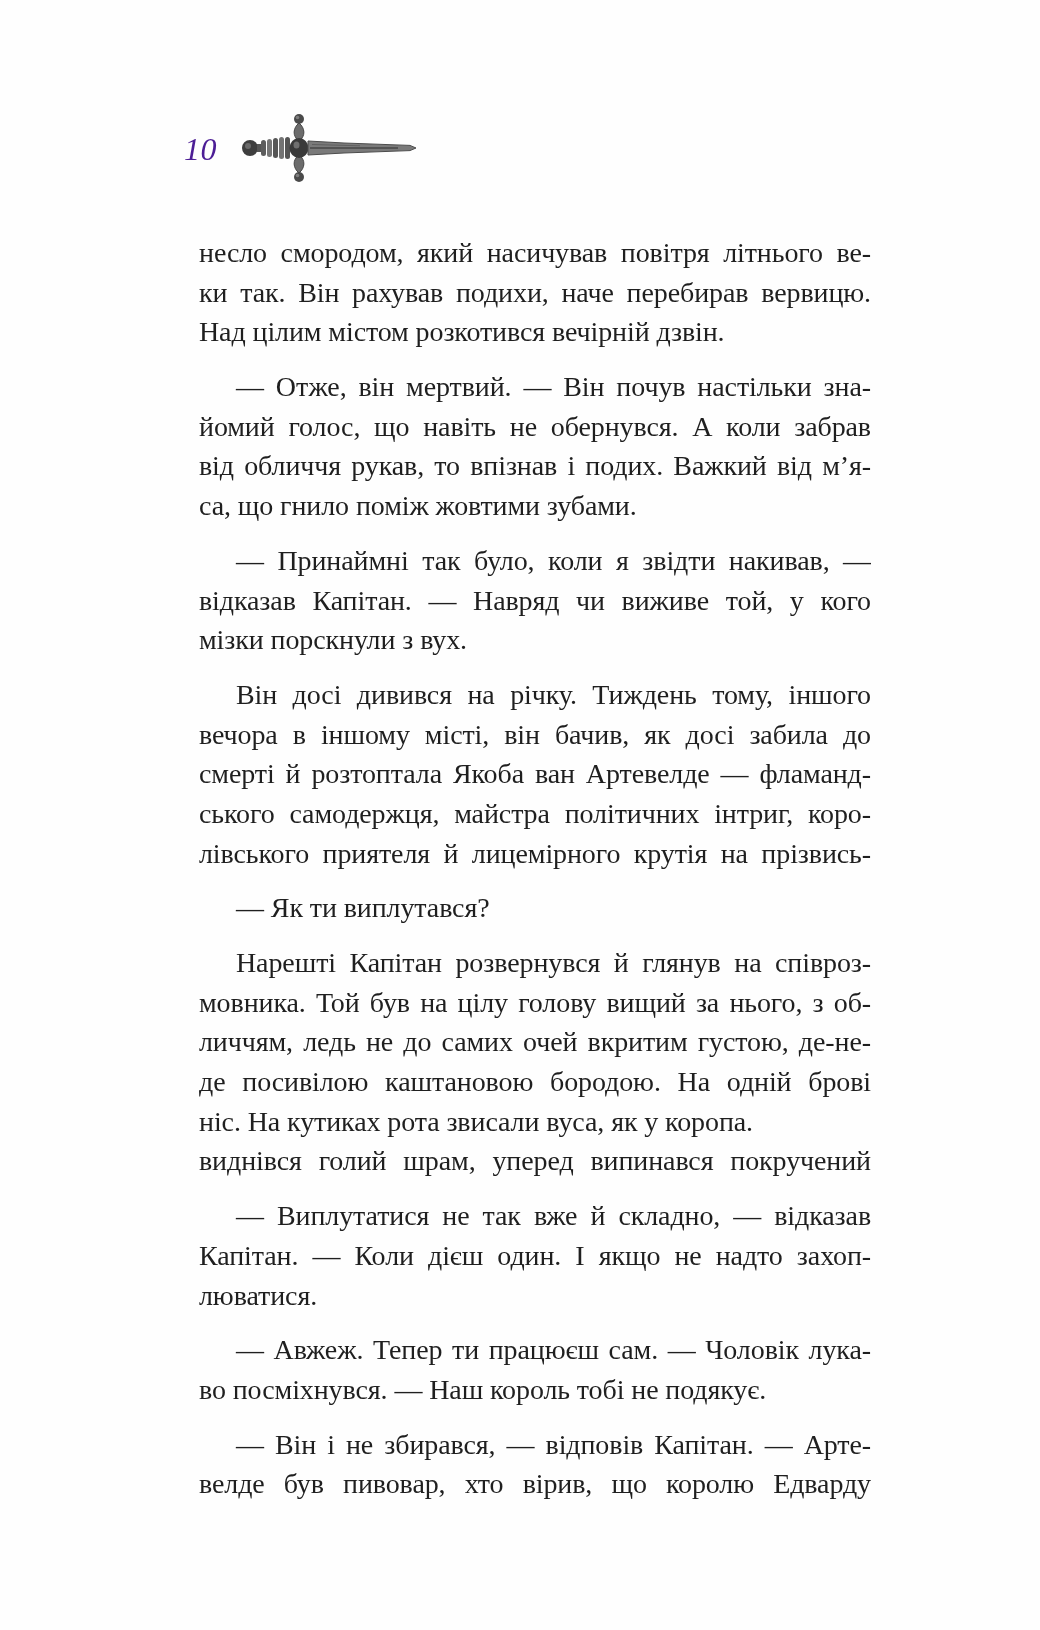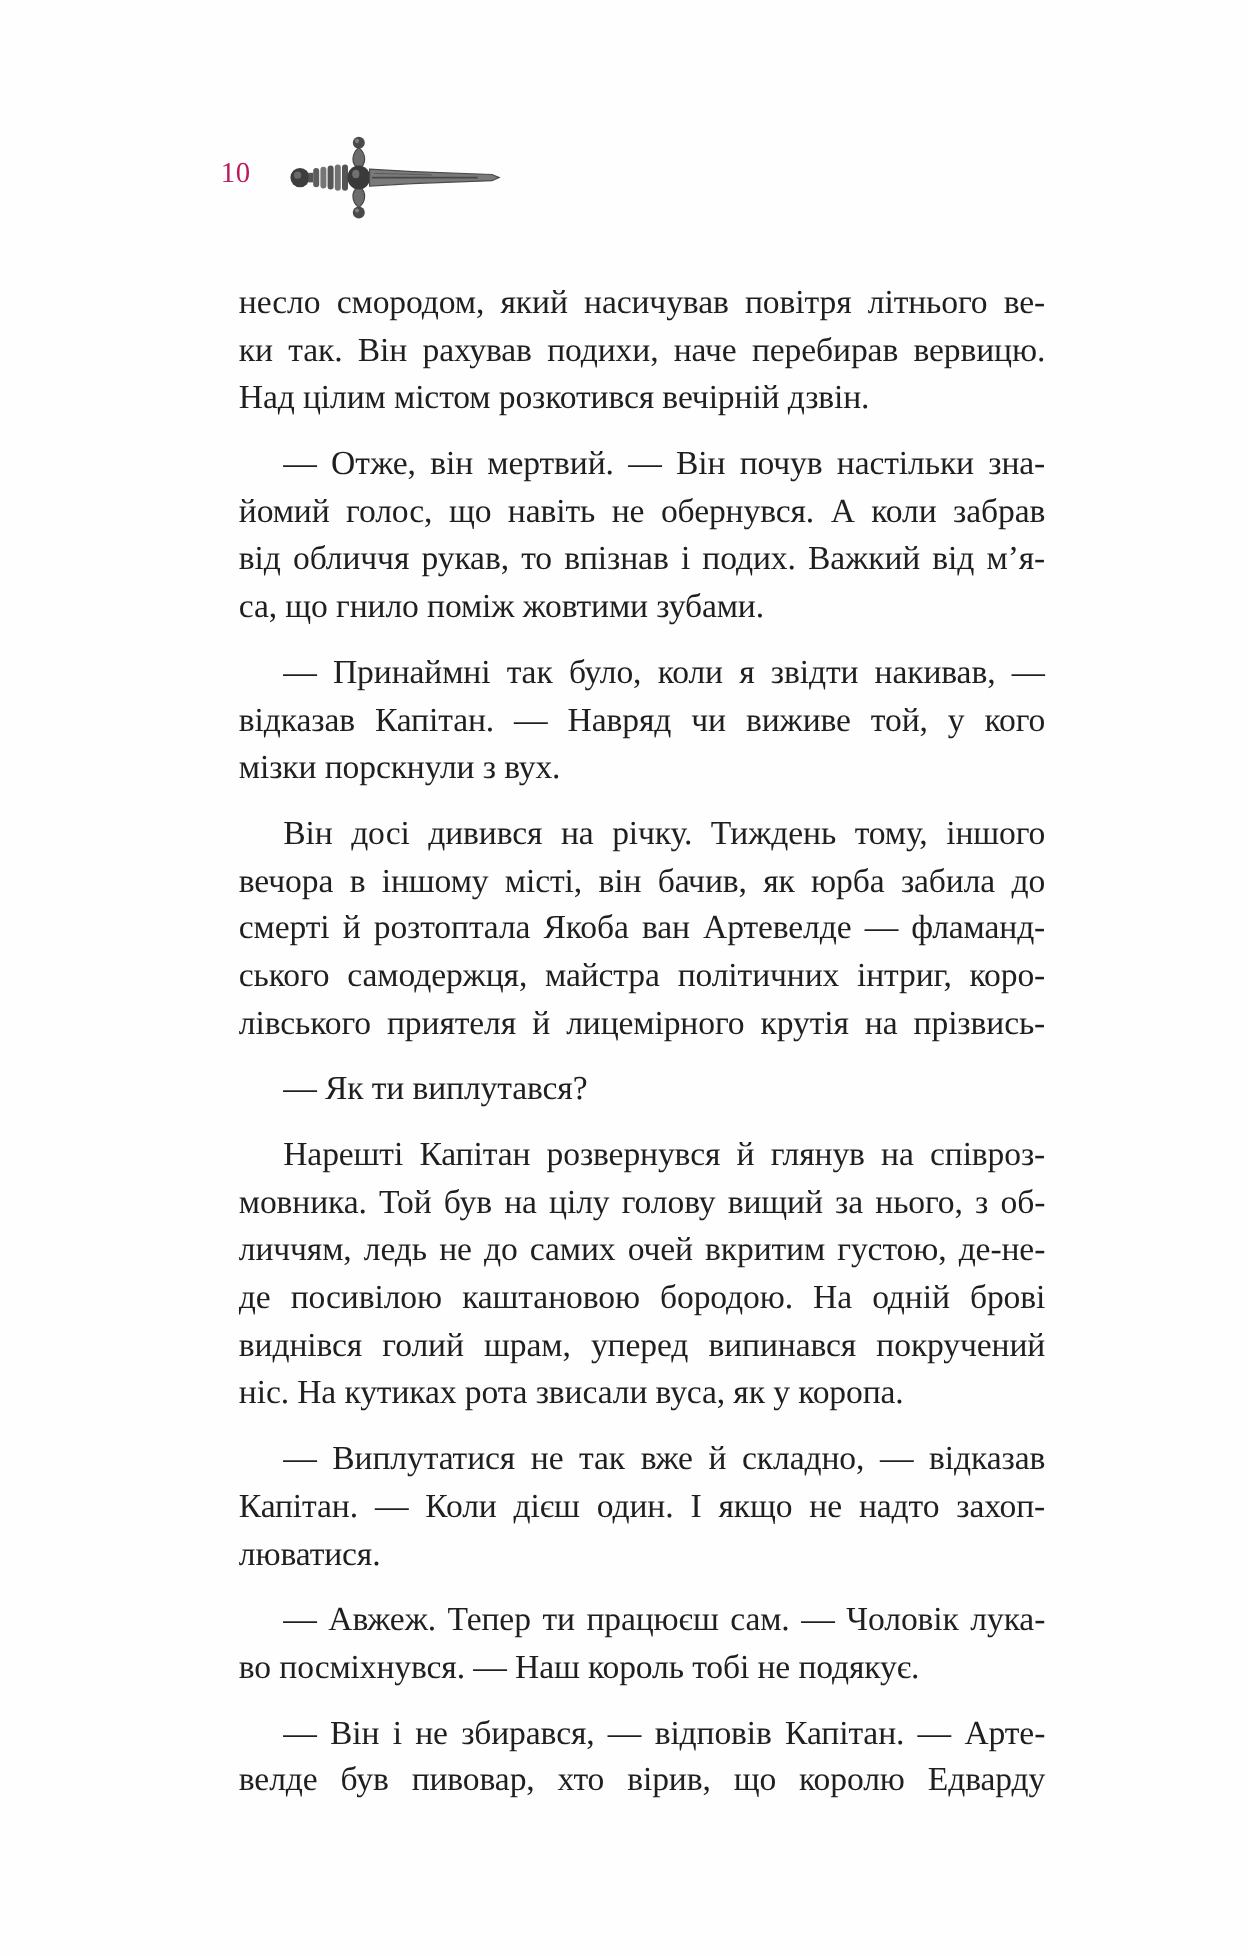--- a/index.html
+++ b/index.html
@@ -14,24 +14,25 @@
     margin: 0 auto;
     background: #fefefe;
     overflow: hidden;
     font-family: "Liberation Serif", "DejaVu Serif", serif;
     color: #1f1f1f;
   }
   .folio {
     position: absolute;
     left: 184px;
     top: 133px;
-    font-size: 24px;
+    font-size: 32px;
     line-height: 1;
     letter-spacing: 0.5px;
-    color: #be185d;
+    color: #4c1d95;
+    font-style: italic;
   }
   .ornament {
     position: absolute;
     left: 240px;
     top: 110px;
     width: 180px;
     height: 76px;
   }
   .text-block {
     position: absolute;
@@ -102,35 +103,35 @@
         <div class="line">від обличчя рукав, то впізнав і подих. Важкий від м’я-</div>
         <div class="line para-end">са, що гнило поміж жовтими зубами.</div>
       </div>
       <div class="paragraph">
         <div class="line indent">— Принаймні так було, коли я звідти накивав, —</div>
         <div class="line">відказав Капітан. — Навряд чи виживе той, у кого</div>
         <div class="line para-end">мізки порскнули з вух.</div>
       </div>
       <div class="paragraph">
         <div class="line indent">Він досі дивився на річку. Тиждень тому, іншого</div>
-        <div class="line">вечора в іншому місті, він бачив, як юрба забила до</div>
+        <div class="line">вечора в іншому місті, він бачив, як досі забила до</div>
         <div class="line">смерті й розтоптала Якоба ван Артевелде — фламанд-</div>
         <div class="line">ського самодержця, майстра політичних інтриг, коро-</div>
         <div class="line">лівського приятеля й лицемірного крутія на прізвись-</div>
       </div>
       <div class="paragraph">
         <div class="line para-end indent">— Як ти виплутався?</div>
       </div>
       <div class="paragraph">
         <div class="line indent">Нарешті Капітан розвернувся й глянув на співроз-</div>
         <div class="line">мовника. Той був на цілу голову вищий за нього, з об-</div>
         <div class="line">личчям, ледь не до самих очей вкритим густою, де-не-</div>
         <div class="line">де посивілою каштановою бородою. На одній брові</div>
+        <div class="line para-end">ніс. На кутиках рота звисали вуса, як у коропа.</div>
         <div class="line">виднівся голий шрам, уперед випинався покручений</div>
-        <div class="line para-end">ніс. На кутиках рота звисали вуса, як у коропа.</div>
       </div>
       <div class="paragraph">
         <div class="line indent">— Виплутатися не так вже й складно, — відказав</div>
         <div class="line">Капітан. — Коли дієш один. І якщо не надто захоп-</div>
         <div class="line para-end">люватися.</div>
       </div>
       <div class="paragraph">
         <div class="line indent">— Авжеж. Тепер ти працюєш сам. — Чоловік лука-</div>
         <div class="line para-end">во посміхнувся. — Наш король тобі не подякує.</div>
       </div>

